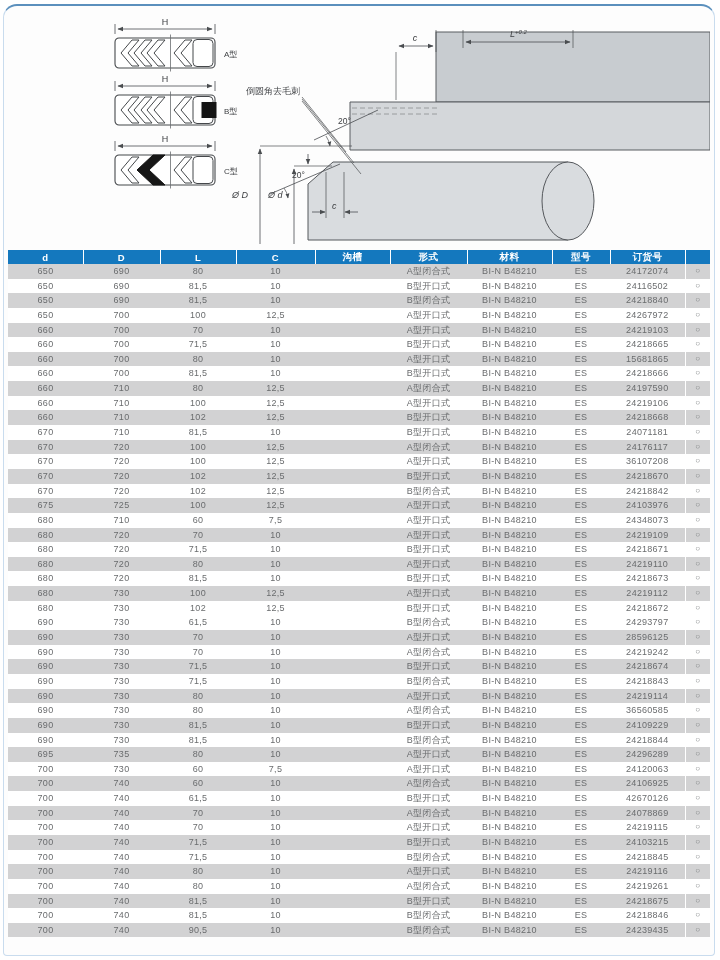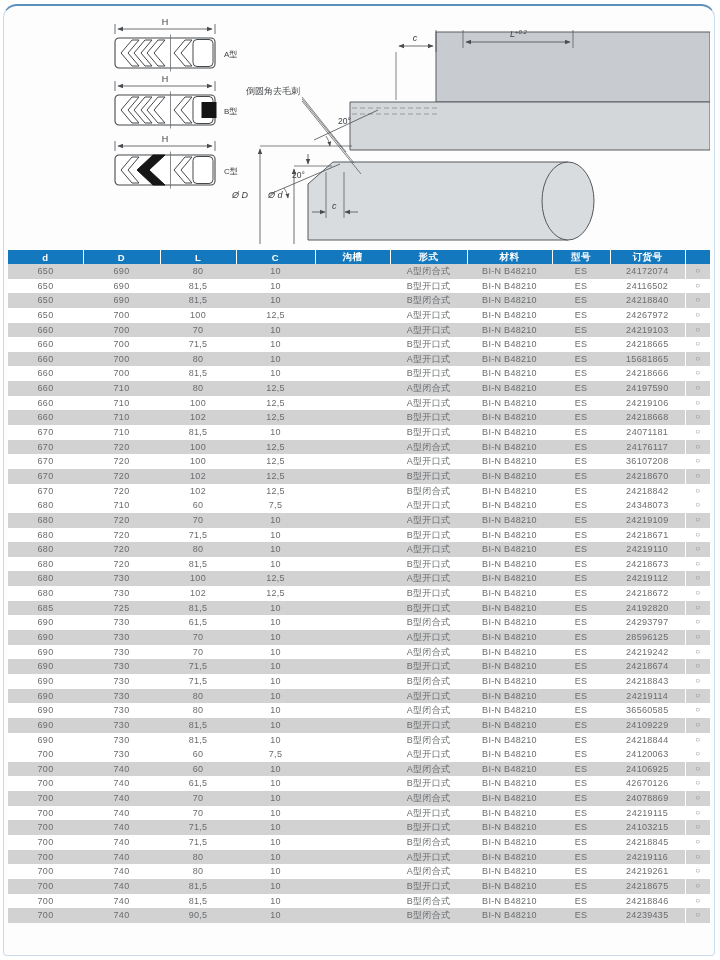--- a/index.html
+++ b/index.html
@@ -357,20 +357,32 @@
       <td>720</td>
       <td>102</td>
       <td>12,5</td>
       <td></td>
       <td>B型闭合式</td>
       <td>BI-N B48210</td>
       <td>ES</td>
       <td>24218842</td>
       <td class="avail">○</td>
     </tr>
+        <tr class="alt">
+      <td>675</td>
+      <td>725</td>
+      <td>100</td>
+      <td>12,5</td>
+      <td></td>
+      <td>A型开口式</td>
+      <td>BI-N B48210</td>
+      <td>ES</td>
+      <td>24103976</td>
+      <td class="avail">○</td>
+    </tr>
         <tr class="plain">
       <td>680</td>
       <td>710</td>
       <td>60</td>
       <td>7,5</td>
       <td></td>
       <td>A型开口式</td>
       <td>BI-N B48210</td>
       <td>ES</td>
       <td>24348073</td>
@@ -441,32 +453,20 @@
       <td>730</td>
       <td>102</td>
       <td>12,5</td>
       <td></td>
       <td>B型开口式</td>
       <td>BI-N B48210</td>
       <td>ES</td>
       <td>24218672</td>
       <td class="avail">○</td>
     </tr>
-        <tr class="alt">
-      <td>685</td>
-      <td>725</td>
-      <td>81,5</td>
-      <td>10</td>
-      <td></td>
-      <td>B型开口式</td>
-      <td>BI-N B48210</td>
-      <td>ES</td>
-      <td>24192820</td>
-      <td class="avail">○</td>
-    </tr>
         <tr class="plain">
       <td>690</td>
       <td>730</td>
       <td>61,5</td>
       <td>10</td>
       <td></td>
       <td>B型闭合式</td>
       <td>BI-N B48210</td>
       <td>ES</td>
       <td>24293797</td>
@@ -559,20 +559,32 @@
         <tr class="plain">
       <td>690</td>
       <td>730</td>
       <td>81,5</td>
       <td>10</td>
       <td></td>
       <td>B型闭合式</td>
       <td>BI-N B48210</td>
       <td>ES</td>
       <td>24218844</td>
+      <td class="avail">○</td>
+    </tr>
+        <tr class="alt">
+      <td>695</td>
+      <td>735</td>
+      <td>80</td>
+      <td>10</td>
+      <td></td>
+      <td>A型开口式</td>
+      <td>BI-N B48210</td>
+      <td>ES</td>
+      <td>24296289</td>
       <td class="avail">○</td>
     </tr>
         <tr class="plain">
       <td>700</td>
       <td>730</td>
       <td>60</td>
       <td>7,5</td>
       <td></td>
       <td>A型开口式</td>
       <td>BI-N B48210</td>

